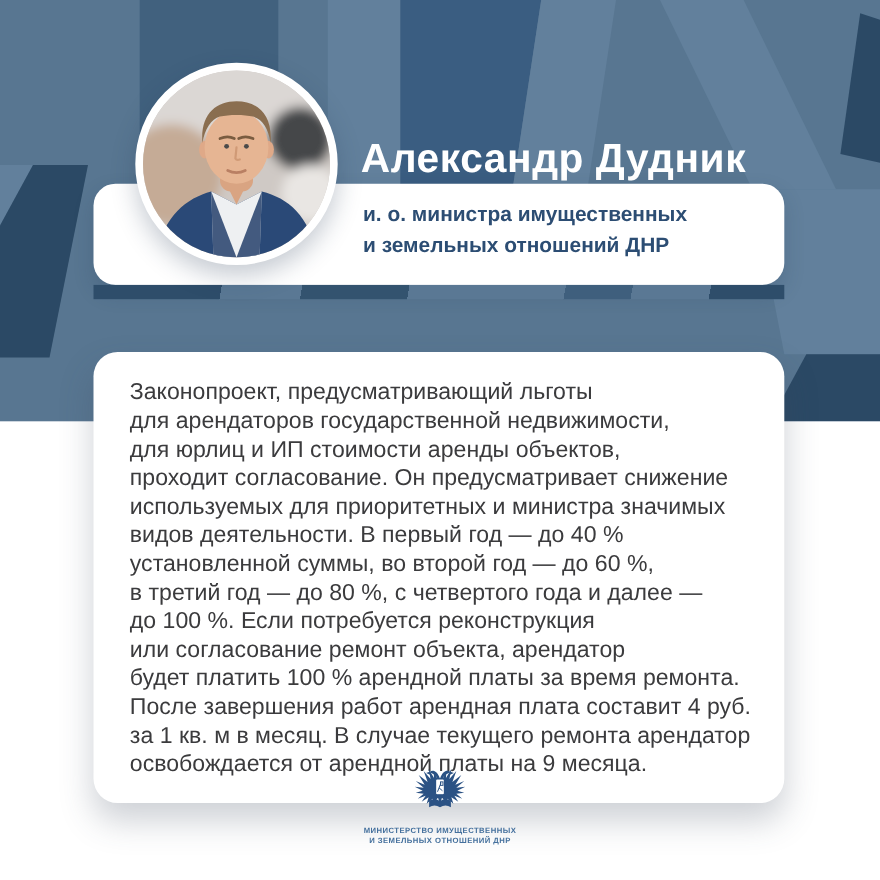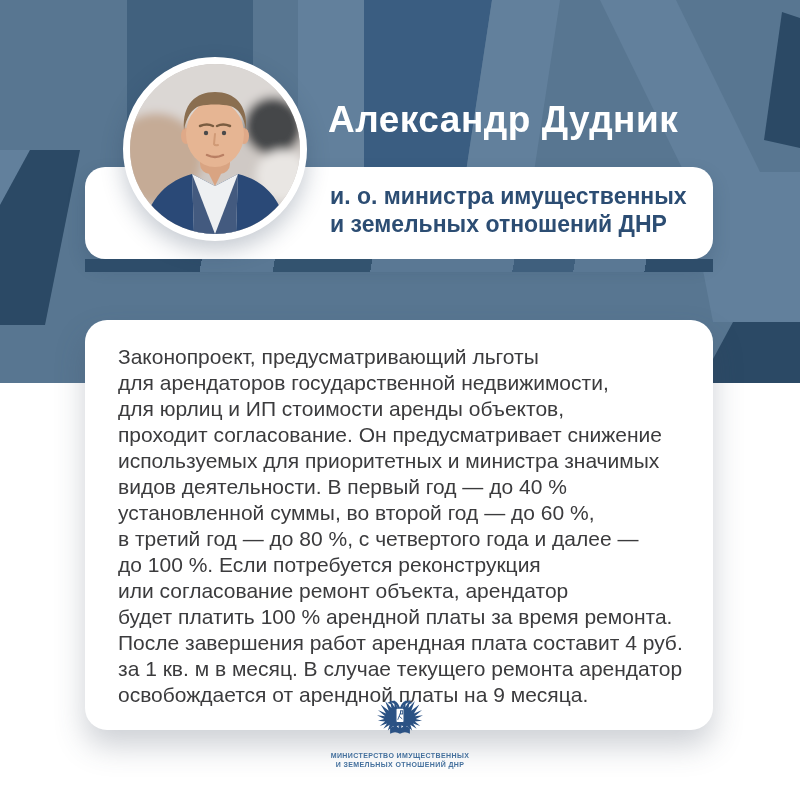--- a/index.html
+++ b/index.html
@@ -5,28 +5,28 @@
   html,body{margin:0;padding:0;}
   body{width:800px;height:800px;background:#ffffff;overflow:hidden;
        font-family:"Liberation Sans","DejaVu Sans",sans-serif;}
   .canvas{position:relative;width:800px;height:800px;background:#ffffff;overflow:hidden;}
 
   
   .header-bg{position:absolute;left:0;top:0;width:800px;height:383px;background:#587691;overflow:hidden;}
   .header-bg svg{display:block;}
 
   
-  .person-name{position:absolute;left:328px;top:100px;width:420px;
+  .person-name{position:absolute;left:328px;top:124px;width:420px;
      font-size:37px;font-weight:bold;color:#ffffff;letter-spacing:.5px;line-height:40px;}
 
   
   .title-card{position:absolute;left:85px;top:167px;width:628px;height:92px;
      background:#ffffff;border-radius:20px;box-shadow:0 8px 18px rgba(30,50,80,.18);}
   .title-card .subtitle{position:absolute;left:245px;top:15px;
-     font-size:23px;font-weight:bold;color:#2c4d73;line-height:28px;}
+     font-size:19px;font-weight:bold;color:#2c4d73;line-height:28px;}
 
   
   .divider-strip{position:absolute;left:85px;top:259px;width:628px;height:13px;
      background:linear-gradient(100deg,
        #2e4d6a 0 115px,#5a7894 115px 187px,#33536f 187px 283px,#5a7894 283px 423px,
        #3f5f7d 423px 483px,#5a7894 483px 553px,#2e4d6a 553px 628px);}
 
   
   .avatar{position:absolute;left:123px;top:57px;width:170px;height:170px;
      border:7px solid #ffffff;border-radius:50%;overflow:hidden;

